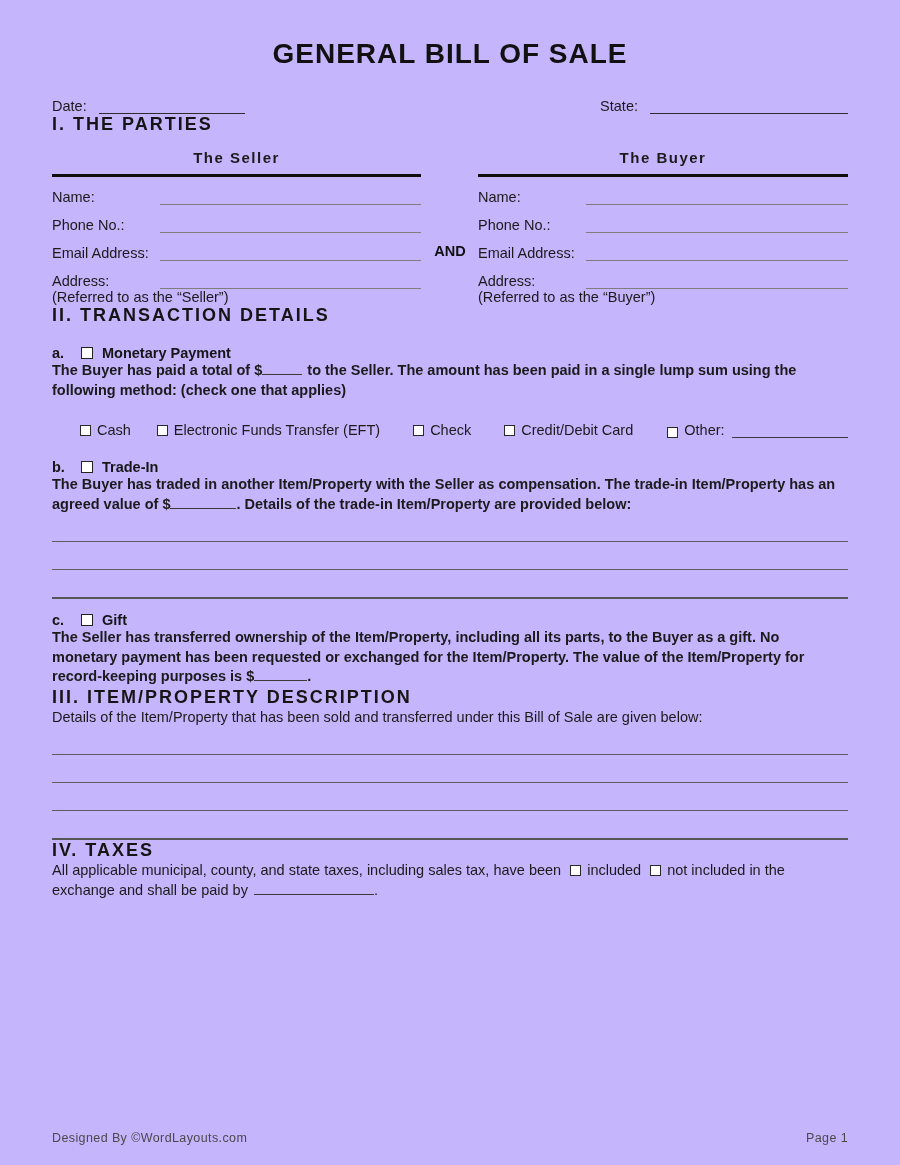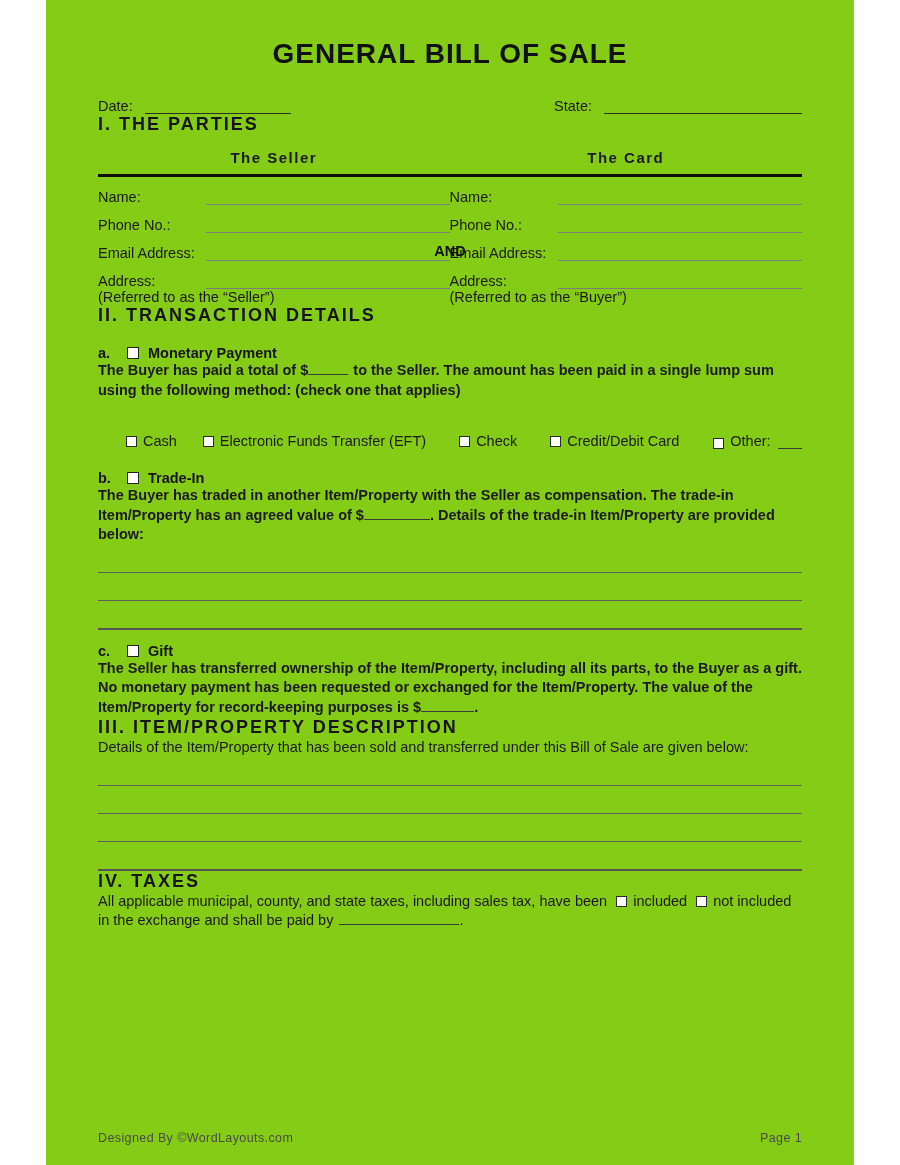--- a/index.html
+++ b/index.html
@@ -1,20 +1,20 @@
 <!DOCTYPE html>
 <html><head>
 <meta charset="utf-8">
 <style>
   html,body { margin:0; padding:0; background:#ffffff; }
   .page {
     position:relative;
-    width:808px; height:1165px;
+    width:900px; height:1165px;
     margin:0 auto;
-    background:#84cc16;
+    background:#c4b5fd;
     font-family:"Liberation Sans", sans-serif;
     color:#1b1b1b;
     box-sizing:border-box;
     padding:0 52px;
     overflow:hidden;
   }
   .doc-title {
     margin:0; padding-top:38px;
     text-align:center;
     font-size:28px; font-weight:700; letter-spacing:1px;
@@ -87,21 +87,21 @@
     display:inline-block; box-sizing:border-box;
     width:11px; height:11px; border:1.4px solid #2a2a2a; background:#fff;
     vertical-align:-1px; margin-right:6px;
   }
   .cb-t {
     display:inline-block; box-sizing:border-box;
     width:11px; height:11px; border:1.4px solid #2a2a2a; background:#fff;
     vertical-align:-1px; margin:0 6px 0 9px;
   }
 
-  .opts { margin-top:33px; display:flex; align-items:flex-end; font-size:14.5px;padding-left:28px; }
+  .opts { margin-top:22px; display:flex; align-items:flex-end; font-size:14.5px;padding-left:28px; }
   .opt { white-space:nowrap; }
   .opt.m26 { margin-right:26px; }
   .opt.m33 { margin-right:33px; }
   .opt.m34 { margin-right:34px; }
   .opt.other { flex:1; display:flex; align-items:flex-end; }
   .other-blank { flex:1; margin-left:7px; border-bottom:1.4px solid #3a3a3a; height:13px; }
 
   .wlines { margin-top:0; }
   .wlines .wline { height:27px; border-bottom:1.5px solid #5e5e5e; }
   .wlines .wline.heavy { border-bottom:2.5px solid #555; }
@@ -150,21 +150,21 @@
       <div class="party-row">
         <span class="lbl">Address:</span>
         <span class="fld"></span>
       </div>
       <div class="party-note">(Referred to as the “Seller”)</div>
     </div>
 
     <span class="and-label">AND</span>
 
     <div class="party-col right">
-      <div class="party-head">The Card</div>
+      <div class="party-head">The Buyer</div>
       <div class="party-row">
         <span class="lbl">Name:</span>
         <span class="fld"></span>
       </div>
       <div class="party-row">
         <span class="lbl">Phone No.:</span>
         <span class="fld"></span>
       </div>
       <div class="party-row">
         <span class="lbl">Email Address:</span>

